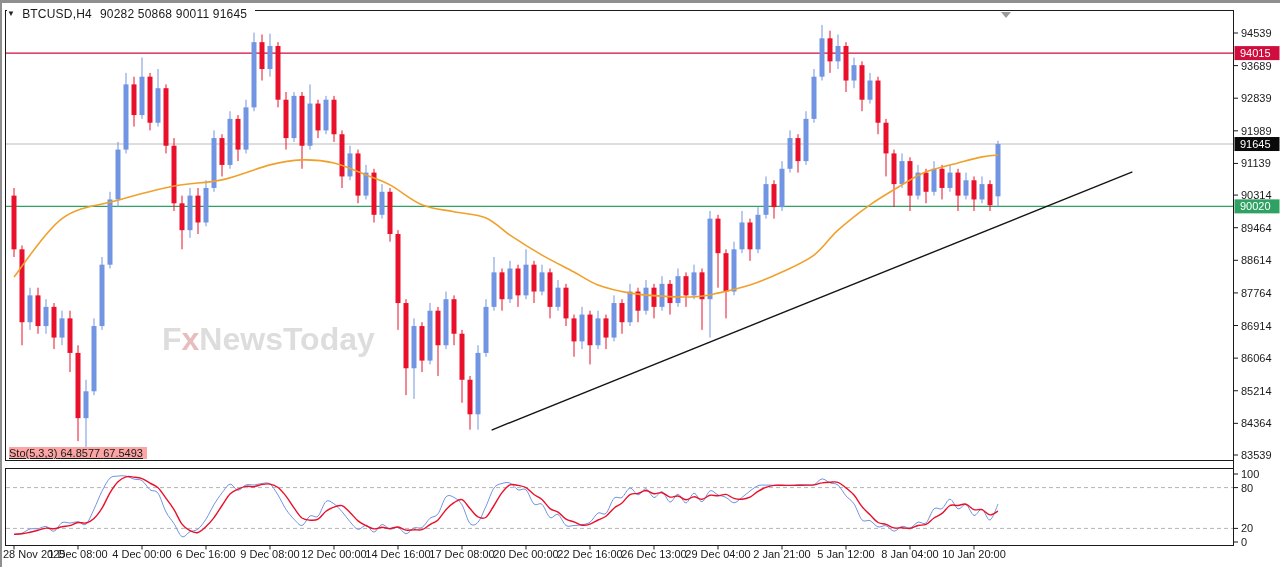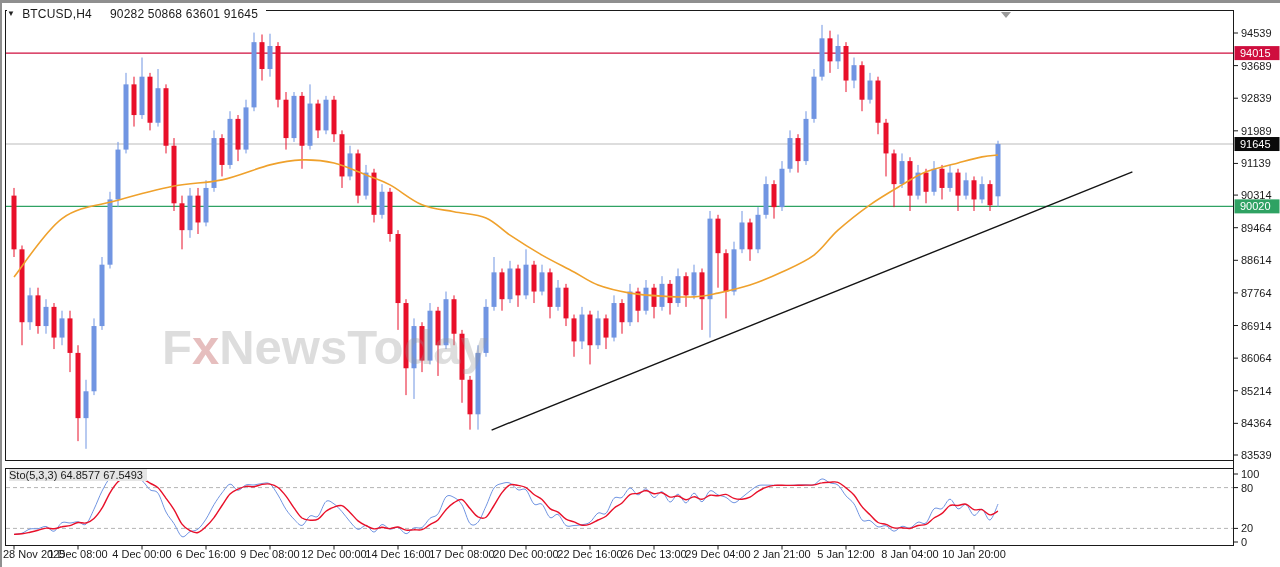--- a/index.html
+++ b/index.html
@@ -4,30 +4,30 @@
 <style>
   html,body{margin:0;padding:0;background:#ffffff;}
   .win{position:relative;width:1280px;height:567px;background:#fff;overflow:hidden;
        font-family:"Liberation Sans","DejaVu Sans",sans-serif;color:#1a1a1a;}
   .top-edge{position:absolute;left:0;top:0;width:1280px;height:3px;background:#8f8f8f;}
   .left-edge{position:absolute;left:0;top:0;width:2px;height:567px;background:#8f8f8f;}
   .chart-svg{position:absolute;left:0;top:0;}
   .title-bar{position:absolute;left:7px;top:6px;height:16px;background:#fff;z-index:5;
              display:flex;align-items:center;font-size:12px;white-space:pre;padding-right:8px;}
   .title-bar .tri{font-size:8px;color:#222;margin-right:7px;line-height:1;}
-  .title-bar .sym{margin-right:18px;}
+  .title-bar .sym{margin-right:8px;}
   .title-bar span{letter-spacing:.2px;}
   .watermark{position:absolute;left:50px;top:321px;z-index:1;pointer-events:none;line-height:1;}
   .wm1{font-size:46px;font-weight:bold;letter-spacing:1px;}
   .wm-brand{color:rgba(240,150,70,.40);}
   .wm-domain{color:rgba(160,160,160,.35);}
-  .wm2{font-size:49px;font-weight:bold;color:rgba(150,150,150,.32);margin-top:2px;margin-left:112px;}
+  .wm2{font-size:32px;font-weight:bold;color:rgba(150,150,150,.32);margin-top:2px;margin-left:112px;}
   .wm-x{color:rgba(200,110,110,.45);}
-  .sto-label{position:absolute;left:9px;top:469px;font-size:11px;z-index:5;background:#e5e5e5;
-             padding-right:4px;white-space:pre;}
+  .sto-label{position:absolute;left:9px;top:447px;font-size:11px;z-index:5;background:#fca5a5;
+             padding-right:4px;white-space:pre;text-decoration:underline;}
   .shift-marker{position:absolute;left:1001px;top:12px;width:0;height:0;z-index:4;
                 border-left:5px solid transparent;border-right:5px solid transparent;
                 border-top:6px solid #9a9a9a;}
 </style>
 </head>
 <body>
 
 <div class="win">
   <div class="top-edge"></div>
   <div class="left-edge"></div>
@@ -383,21 +383,21 @@
         <line x1="1233.5" y1="528.4" x2="1238" y2="528.4" stroke="#1a1a1a"></line>
         <text x="1241" y="532.4" font-size="11" fill="#1a1a1a">20</text>
         <line x1="1233.5" y1="542" x2="1238" y2="542" stroke="#1a1a1a"></line>
         <text x="1241" y="546" font-size="11" fill="#1a1a1a">0</text>
       </g>
       <path d="M14.0 534.4C15.3 534.2 19.3 534.2 22.0 533.2C24.7 532.3 27.3 529.7 30.0 529.0C32.7 528.2 35.3 529.1 38.0 528.7C40.7 528.3 43.3 526.1 46.0 526.5C48.7 526.9 51.3 531.8 54.0 531.2C56.7 530.5 59.3 524.0 62.0 522.6C64.7 521.3 67.3 523.1 70.0 523.0C72.7 522.9 75.3 521.6 78.0 521.8C80.7 522.0 83.3 526.3 86.0 524.2C88.7 522.1 91.3 514.7 94.0 509.2C96.7 503.7 99.3 496.3 102.0 491.1C104.7 486.0 107.3 480.6 110.0 478.1C112.7 475.6 115.3 476.5 118.0 476.1C120.7 475.8 123.3 475.6 126.0 476.1C128.7 476.5 131.3 478.3 134.0 479.1C136.7 479.9 139.3 478.8 142.0 480.6C144.7 482.4 147.3 487.6 150.0 489.7C152.7 491.8 155.3 489.5 158.0 493.2C160.7 496.9 163.3 506.9 166.0 512.0C168.7 517.1 171.3 519.5 174.0 523.6C176.7 527.7 179.3 535.3 182.0 536.6C184.7 538.0 187.3 533.0 190.0 531.7C192.7 530.5 195.3 531.3 198.0 529.1C200.7 527.0 203.3 523.1 206.0 519.1C208.7 515.0 211.3 509.0 214.0 504.6C216.7 500.2 219.3 496.3 222.0 492.9C224.7 489.5 227.3 484.6 230.0 484.2C232.7 483.7 235.3 490.1 238.0 490.3C240.7 490.4 243.3 485.7 246.0 484.9C248.7 484.0 251.3 485.2 254.0 485.0C256.7 484.7 259.3 483.6 262.0 483.5C264.7 483.3 267.3 482.0 270.0 483.9C272.7 485.9 275.3 490.8 278.0 495.0C280.7 499.3 283.3 505.4 286.0 509.4C288.7 513.4 291.3 516.5 294.0 519.2C296.7 521.9 299.3 525.9 302.0 525.4C304.7 524.9 307.3 517.5 310.0 516.0C312.7 514.4 315.3 518.6 318.0 516.2C320.7 513.7 323.3 503.5 326.0 501.5C328.7 499.4 331.3 502.2 334.0 503.9C336.7 505.6 339.3 508.7 342.0 511.7C344.7 514.6 347.3 518.8 350.0 521.7C352.7 524.7 355.3 528.7 358.0 529.4C360.7 530.0 363.3 525.0 366.0 525.4C368.7 525.8 371.3 532.2 374.0 532.0C376.7 531.9 379.3 525.0 382.0 524.6C384.7 524.1 387.3 528.7 390.0 529.2C392.7 529.6 395.3 526.6 398.0 527.4C400.7 528.1 403.3 533.6 406.0 533.7C408.7 533.8 411.3 529.0 414.0 527.9C416.7 526.9 419.3 529.1 422.0 527.5C424.7 525.9 427.3 520.6 430.0 518.3C432.7 516.1 435.3 517.4 438.0 513.8C440.7 510.3 443.3 499.6 446.0 496.9C448.7 494.2 451.3 496.1 454.0 497.4C456.7 498.8 459.3 500.6 462.0 504.9C464.7 509.3 467.3 520.6 470.0 523.5C472.7 526.3 475.3 525.1 478.0 522.2C480.7 519.3 483.3 511.9 486.0 506.2C488.7 500.5 491.3 491.8 494.0 488.0C496.7 484.3 499.3 484.3 502.0 483.5C504.7 482.7 507.3 482.0 510.0 483.1C512.7 484.1 515.3 488.6 518.0 489.8C520.7 490.9 523.3 487.5 526.0 489.9C528.7 492.3 531.3 501.6 534.0 504.0C536.7 506.4 539.3 502.1 542.0 504.3C544.7 506.6 547.3 515.8 550.0 517.5C552.7 519.2 555.3 513.2 558.0 514.5C560.7 515.9 563.3 523.7 566.0 525.5C568.7 527.3 571.3 525.6 574.0 525.5C576.7 525.4 579.3 525.3 582.0 524.7C584.7 524.2 587.3 524.2 590.0 522.2C592.7 520.3 595.3 514.5 598.0 513.1C600.7 511.6 603.3 515.8 606.0 513.3C608.7 510.9 611.3 501.0 614.0 498.3C616.7 495.7 619.3 499.1 622.0 497.4C624.7 495.7 627.3 488.4 630.0 488.0C632.7 487.6 635.3 494.7 638.0 494.8C640.7 495.0 643.3 488.4 646.0 488.8C648.7 489.3 651.3 497.0 654.0 497.5C656.7 498.0 659.3 490.9 662.0 491.7C664.7 492.4 667.3 501.6 670.0 502.0C672.7 502.5 675.3 494.1 678.0 494.2C680.7 494.3 683.3 503.1 686.0 502.9C688.7 502.7 691.3 493.4 694.0 493.2C696.7 493.0 699.3 502.1 702.0 501.7C704.7 501.3 707.3 492.0 710.0 490.9C712.7 489.7 715.3 493.8 718.0 494.9C720.7 496.0 723.3 496.0 726.0 497.4C728.7 498.7 731.3 502.8 734.0 502.8C736.7 502.8 739.3 499.3 742.0 497.4C744.7 495.4 747.3 493.0 750.0 491.0C752.7 489.1 755.3 486.7 758.0 485.7C760.7 484.7 763.3 485.2 766.0 485.1C768.7 485.0 771.3 485.2 774.0 485.3C776.7 485.3 779.3 485.4 782.0 485.4C784.7 485.5 787.3 485.5 790.0 485.4C792.7 485.3 795.3 485.1 798.0 485.0C800.7 485.0 803.3 485.0 806.0 484.9C808.7 484.9 811.3 485.7 814.0 484.7C816.7 483.7 819.3 479.2 822.0 478.9C824.7 478.6 827.3 481.9 830.0 482.9C832.7 483.9 835.3 482.9 838.0 485.1C840.7 487.2 843.3 492.8 846.0 495.9C848.7 499.0 851.3 499.9 854.0 503.9C856.7 507.9 859.3 517.1 862.0 519.9C864.7 522.7 867.3 519.5 870.0 520.6C872.7 521.8 875.3 526.0 878.0 526.9C880.7 527.7 883.3 525.0 886.0 525.7C888.7 526.4 891.3 531.1 894.0 531.2C896.7 531.3 899.3 526.8 902.0 526.3C904.7 525.7 907.3 528.7 910.0 528.1C912.7 527.4 915.3 523.1 918.0 522.2C920.7 521.3 923.3 525.1 926.0 522.9C928.7 520.7 931.3 511.2 934.0 508.9C936.7 506.5 939.3 510.2 942.0 508.6C944.7 507.0 947.3 499.1 950.0 499.2C952.7 499.2 955.3 507.9 958.0 508.8C960.7 509.7 963.3 503.5 966.0 504.6C968.7 505.7 971.3 514.6 974.0 515.4C976.7 516.2 979.3 508.4 982.0 509.2C984.7 509.9 987.3 520.9 990.0 520.0C992.7 519.2 996.7 506.7 998.0 504.1" fill="none" stroke="#7195e2" stroke-width="1" clip-path="url(#clipSub)"></path>
       <path d="M14.0 534.4C15.3 534.3 19.3 534.2 22.0 533.8C24.7 533.5 27.3 532.8 30.0 532.2C32.7 531.6 35.3 531.0 38.0 530.3C40.7 529.6 43.3 528.3 46.0 528.1C48.7 527.8 51.3 529.0 54.0 528.8C56.7 528.6 59.3 527.3 62.0 526.8C64.7 526.2 67.3 526.3 70.0 525.6C72.7 524.9 75.3 522.9 78.0 522.5C80.7 522.1 83.3 523.7 86.0 523.0C88.7 522.3 91.3 520.9 94.0 518.4C96.7 516.0 99.3 512.5 102.0 508.2C104.7 503.9 107.3 497.2 110.0 492.8C112.7 488.4 115.3 484.5 118.0 481.8C120.7 479.1 123.3 477.6 126.0 476.8C128.7 476.0 131.3 476.8 134.0 477.1C136.7 477.4 139.3 477.6 142.0 478.6C144.7 479.6 147.3 481.6 150.0 483.1C152.7 484.7 155.3 485.3 158.0 487.8C160.7 490.3 163.3 494.6 166.0 498.3C168.7 501.9 171.3 505.3 174.0 509.6C176.7 513.9 179.3 520.6 182.0 524.1C184.7 527.6 187.3 529.3 190.0 530.7C192.7 532.1 195.3 533.2 198.0 532.5C200.7 531.8 203.3 529.1 206.0 526.6C208.7 524.2 211.3 521.1 214.0 517.6C216.7 514.1 219.3 509.5 222.0 505.5C224.7 501.6 227.3 496.6 230.0 493.9C232.7 491.2 235.3 490.4 238.0 489.1C240.7 487.9 243.3 486.8 246.0 486.4C248.7 486.0 251.3 487.0 254.0 486.7C256.7 486.4 259.3 484.9 262.0 484.4C264.7 484.0 267.3 483.6 270.0 484.1C272.7 484.6 275.3 485.5 278.0 487.5C280.7 489.5 283.3 492.7 286.0 496.1C288.7 499.5 291.3 504.2 294.0 507.9C296.7 511.5 299.3 515.9 302.0 518.0C304.7 520.0 307.3 520.0 310.0 520.2C312.7 520.4 315.3 520.7 318.0 519.2C320.7 517.7 323.3 513.2 326.0 511.2C328.7 509.2 331.3 508.1 334.0 507.2C336.7 506.2 339.3 504.8 342.0 505.7C344.7 506.5 347.3 509.9 350.0 512.4C352.7 515.0 355.3 518.7 358.0 520.9C360.7 523.1 363.3 524.2 366.0 525.5C368.7 526.8 371.3 528.6 374.0 528.9C376.7 529.2 379.3 527.4 382.0 527.3C384.7 527.3 387.3 528.6 390.0 528.6C392.7 528.5 395.3 526.8 398.0 527.0C400.7 527.3 403.3 529.6 406.0 530.1C408.7 530.5 411.3 529.7 414.0 529.7C416.7 529.6 419.3 530.6 422.0 529.7C424.7 528.9 427.3 526.2 430.0 524.6C432.7 523.0 435.3 522.4 438.0 519.9C440.7 517.4 443.3 512.6 446.0 509.7C448.7 506.8 451.3 504.4 454.0 502.7C456.7 501.1 459.3 498.8 462.0 499.7C464.7 500.7 467.3 505.7 470.0 508.6C472.7 511.5 475.3 515.4 478.0 516.9C480.7 518.3 483.3 519.2 486.0 517.3C488.7 515.4 491.3 509.6 494.0 505.5C496.7 501.3 499.3 496.0 502.0 492.6C504.7 489.1 507.3 486.1 510.0 484.9C512.7 483.7 515.3 485.0 518.0 485.4C520.7 485.9 523.3 486.1 526.0 487.6C528.7 489.1 531.3 492.6 534.0 494.5C536.7 496.5 539.3 497.0 542.0 499.4C544.7 501.7 547.3 506.5 550.0 508.6C552.7 510.7 555.3 510.4 558.0 512.1C560.7 513.9 563.3 517.6 566.0 519.2C568.7 520.8 571.3 520.8 574.0 521.8C576.7 522.8 579.3 524.8 582.0 525.2C584.7 525.6 587.3 525.0 590.0 524.1C592.7 523.3 595.3 521.3 598.0 520.0C600.7 518.7 603.3 518.2 606.0 516.2C608.7 514.2 611.3 510.4 614.0 508.2C616.7 506.0 619.3 505.3 622.0 503.0C624.7 500.7 627.3 496.2 630.0 494.6C632.7 493.0 635.3 494.1 638.0 493.4C640.7 492.7 643.3 490.5 646.0 490.5C648.7 490.6 651.3 493.4 654.0 493.7C656.7 494.1 659.3 492.1 662.0 492.7C664.7 493.2 667.3 496.5 670.0 497.1C672.7 497.6 675.3 495.5 678.0 496.0C680.7 496.4 683.3 499.6 686.0 499.7C688.7 499.9 691.3 496.8 694.0 496.8C696.7 496.7 699.3 499.5 702.0 499.3C704.7 499.0 707.3 495.8 710.0 495.2C712.7 494.7 715.3 496.0 718.0 495.8C720.7 495.7 723.3 494.0 726.0 494.4C728.7 494.8 731.3 497.6 734.0 498.4C736.7 499.2 739.3 499.4 742.0 499.2C744.7 499.0 747.3 498.4 750.0 497.1C752.7 495.8 755.3 493.0 758.0 491.4C760.7 489.7 763.3 488.3 766.0 487.3C768.7 486.3 771.3 485.7 774.0 485.4C776.7 485.0 779.3 485.3 782.0 485.3C784.7 485.3 787.3 485.4 790.0 485.4C792.7 485.4 795.3 485.3 798.0 485.3C800.7 485.3 803.3 485.2 806.0 485.1C808.7 485.1 811.3 485.3 814.0 484.9C816.7 484.5 819.3 483.3 822.0 482.9C824.7 482.4 827.3 482.3 830.0 482.2C832.7 482.1 835.3 481.3 838.0 482.3C840.7 483.2 843.3 485.8 846.0 487.9C848.7 490.1 851.3 491.9 854.0 495.0C856.7 498.1 859.3 503.3 862.0 506.6C864.7 509.9 867.3 512.2 870.0 514.8C872.7 517.5 875.3 520.9 878.0 522.5C880.7 524.1 883.3 523.5 886.0 524.4C888.7 525.3 891.3 527.4 894.0 527.9C896.7 528.5 899.3 527.6 902.0 527.7C904.7 527.8 907.3 528.9 910.0 528.5C912.7 528.1 915.3 526.2 918.0 525.5C920.7 524.8 923.3 525.6 926.0 524.4C928.7 523.1 931.3 519.8 934.0 518.0C936.7 516.2 939.3 515.5 942.0 513.4C944.7 511.4 947.3 506.9 950.0 505.5C952.7 504.2 955.3 505.8 958.0 505.5C960.7 505.3 963.3 503.5 966.0 504.2C968.7 504.9 971.3 508.7 974.0 509.6C976.7 510.5 979.3 508.8 982.0 509.7C984.7 510.6 987.3 514.6 990.0 514.9C992.7 515.1 996.7 511.7 998.0 511.1" fill="none" stroke="#e8102a" stroke-width="1.4" clip-path="url(#clipSub)"></path>
     </svg>
 
   <div class="title-bar">
-    <span class="tri">▼</span><span class="sym">BTCUSD,H4</span><span>90282</span><span> </span><span>50868</span><span> </span><span>63601</span><span> </span><span>91645</span>
+    <span class="tri">▼</span><span class="sym">BTCUSD,H4</span><span>90282</span><span> </span><span>50868</span><span> </span><span>90011</span><span> </span><span>91645</span>
   </div>
 
   <div class="watermark">
     <div class="wm2"><span>F</span><span class="wm-x">x</span><span>NewsToday</span></div>
   </div>
 
   <div class="sto-label"><span>Sto(5,3,3)</span><span> </span><span>64.8577</span><span> </span><span>67.5493</span></div>
 
   <div class="shift-marker"></div>
 </div>

